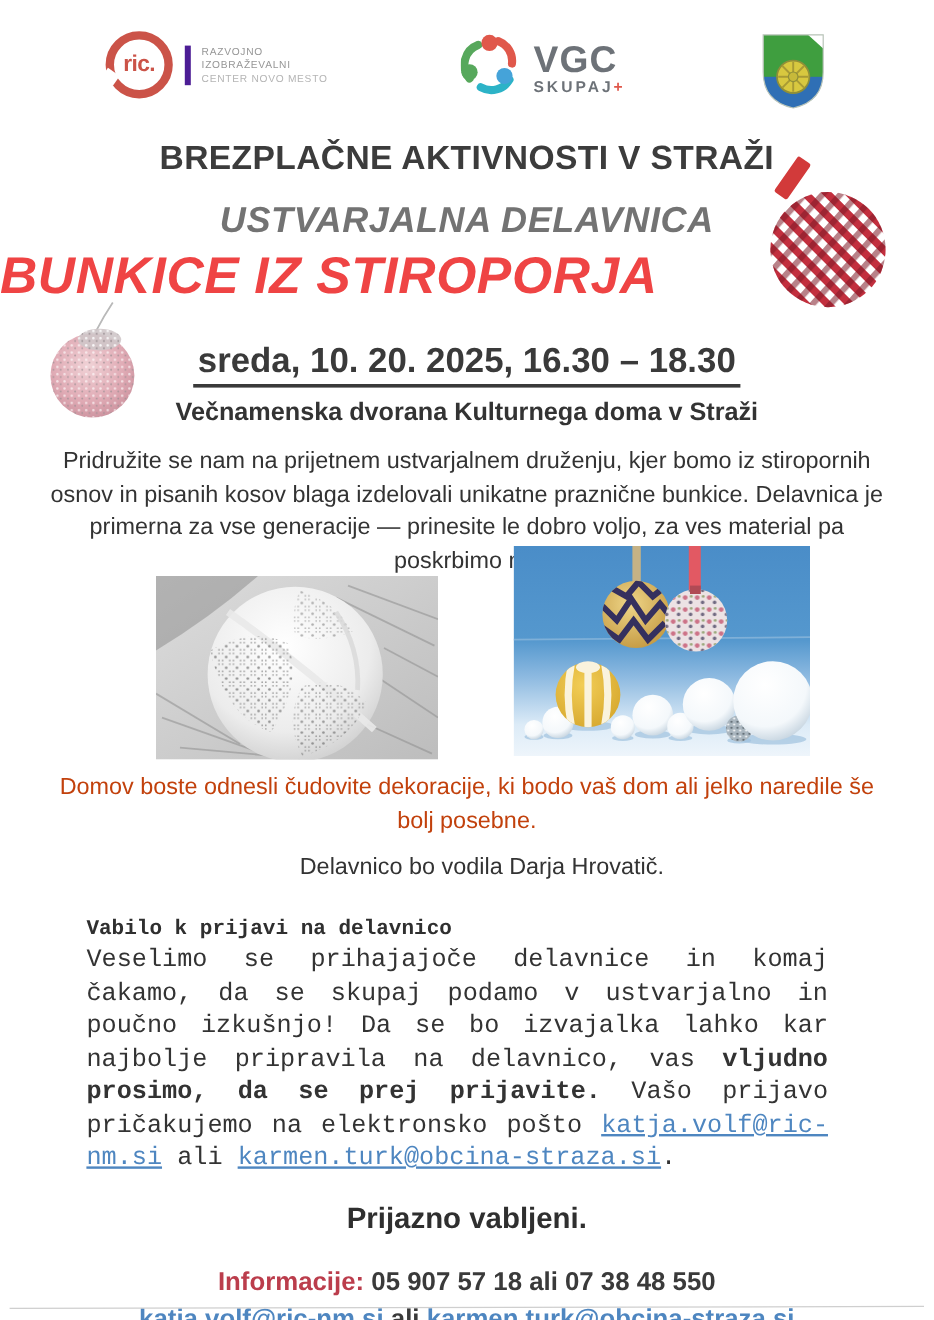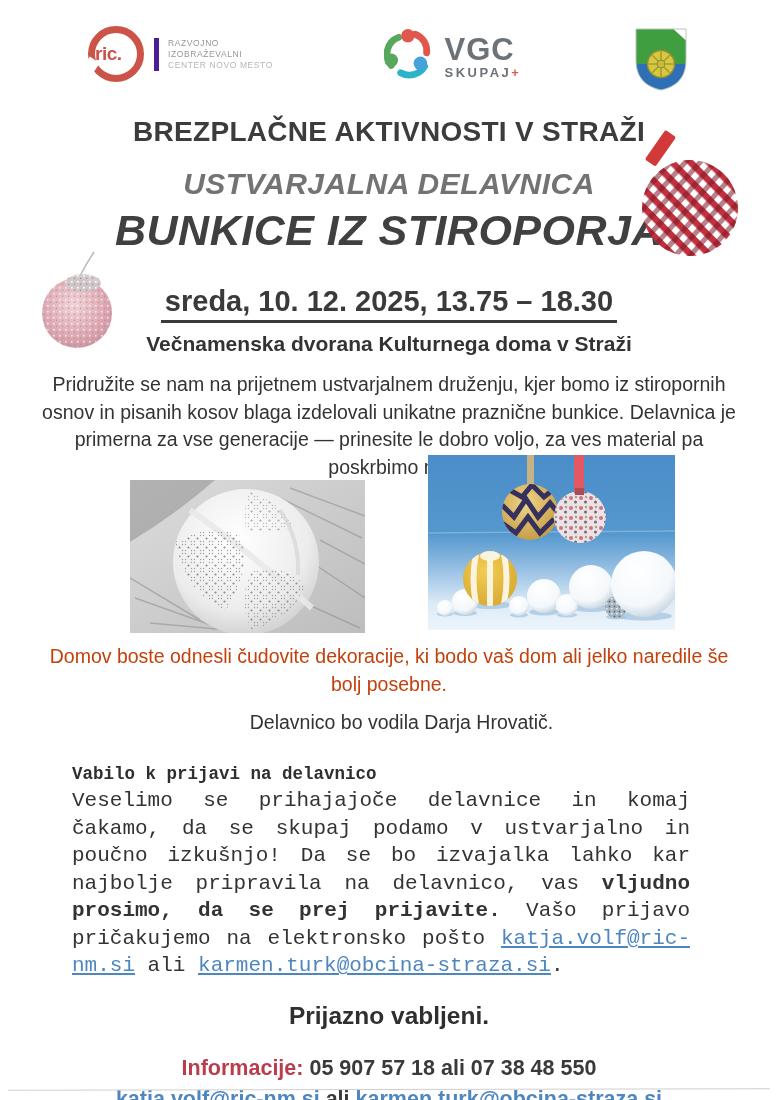--- a/index.html
+++ b/index.html
@@ -6,39 +6,39 @@
   html,body { background:#fff; }
   .page {
     position:relative; width:778px; height:1100px; background:#ffffff;
     font-family:"Liberation Sans", sans-serif; color:#3a3a3a; overflow:hidden;
   }
   
   .logos { display:flex; justify-content:space-between; align-items:flex-start;
            padding:26px 88px 0 88px; height:96px; }
   .ric { display:flex; align-items:center; gap:10px; }
   .ric-circle { position:relative; width:56px; height:56px; border:7px solid #cb5348;
-                border-radius:50%; display:flex; align-items:center; justify-content:flex-start; }
+                border-radius:50%; display:flex; align-items:center; justify-content:center; }
   .ric-circle::after { content:""; position:absolute; left:-9px; bottom:6px; width:12px; height:10px;
                 background:#fff; transform:rotate(35deg); }
   .ric-abbr { color:#cb5348; font-weight:bold; font-size:19px; letter-spacing:-0.5px; }
   .ric-text { border-left:5px solid #4c1d95; padding-left:9px; }
   .ric-text div { font-size:8.5px; line-height:11px; color:#969696; letter-spacing:0.6px; }
   .ric-text div:nth-child(3) { color:#b5b5b5; }
   .vgc { display:flex; align-items:center; gap:9px; margin-top:2px; }
   .vgc-text { line-height:1; }
   .vgc-title { font-size:31px; font-weight:bold; color:#6d7278; letter-spacing:1px; }
   .vgc-sub { font-size:13px; font-weight:bold; color:#6d7278; letter-spacing:2.5px; margin-top:1px; }
   .vgc-plus { color:#e0584b; }
   
   .main-title { text-align:center; margin-top:20px; font-size:28px; font-weight:bold;
                 color:#3c3c3c; letter-spacing:0.3px; }
   .category-title { text-align:center; margin-top:19px; font-size:30px; font-weight:bold;
                 font-style:italic; color:#737373; letter-spacing:0.5px; }
-  .workshop-title { text-align:center; margin-top:5px; font-size:43px; font-weight:bold;
-                font-style:italic; color:#404040; letter-spacing:0.5px; }
+  .workshop-title { margin-top:5px; font-size:43px; font-weight:bold;
+                font-style:italic; color:#ef4444; letter-spacing:0.5px; }
   
   .date-wrap { text-align:center; margin-top:30px; }
   .date { display:inline-block; font-size:29px; font-weight:bold; color:#3a3a3a;
           border-bottom:3px solid #3a3a3a; padding:0 4px 2px 4px; }
   .venue { text-align:center; margin-top:9px; font-size:21px; font-weight:bold; color:#333; }
   
   .intro { width:712px; margin:15px auto 0 auto; text-align:center; font-size:19.5px;
            line-height:27.5px; color:#333; }
   
   .abs { position:absolute; }
@@ -164,21 +164,21 @@
       <ellipse cx="55" cy="33" rx="18" ry="9" fill="#cfc7c9" opacity="0.9"></ellipse>
       <ellipse cx="55" cy="33" rx="18" ry="9" fill="url(#glit)"></ellipse>
     </svg>
   </div>
 
   <div class="main-title">BREZPLAČNE AKTIVNOSTI V STRAŽI</div>
   <div class="category-title">USTVARJALNA DELAVNICA</div>
   <div class="workshop-title">BUNKICE IZ STIROPORJA</div>
 
   <div class="date-wrap">
-    <span class="date">sreda, 10. 12. 2025, 13.75 – 18.30</span>
+    <span class="date">sreda, 10. 20. 2025, 16.30 – 18.30</span>
   </div>
   <div class="venue">Večnamenska dvorana Kulturnega doma v Straži</div>
 
   <p class="intro">Pridružite se nam na prijetnem ustvarjalnem druženju, kjer bomo iz stiropornih osnov in pisanih kosov blaga izdelovali unikatne praznične bunkice. Delavnica je primerna za vse generacije — prinesite le dobro voljo, za ves material pa poskrbimo mi!</p>
 
   <div class="abs photo-left">
     <svg width="235" height="153" viewBox="0 0 235 153">
       <defs>
         <linearGradient id="gbg" x1="0" y1="0" x2="1" y2="1">
           <stop offset="0%" stop-color="#dcdcdc"></stop>

